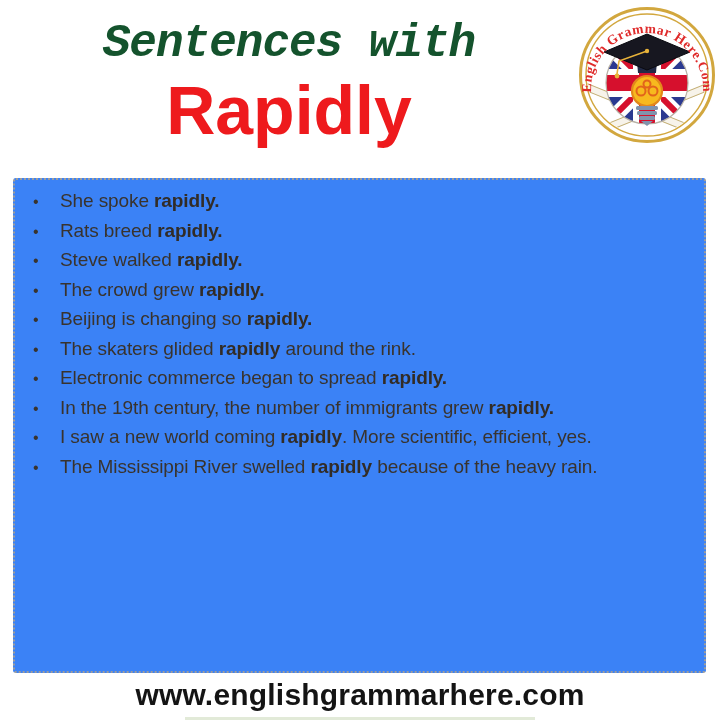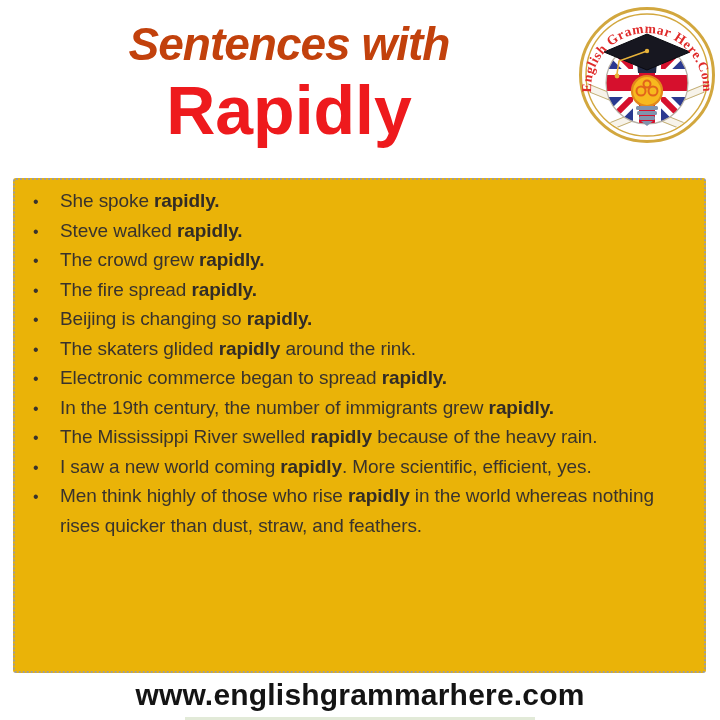--- a/index.html
+++ b/index.html
@@ -4,31 +4,31 @@
 <style>
   html,body{margin:0;padding:0;}
   body{
     width:720px;height:720px;position:relative;overflow:hidden;
     background:#ffffff;font-family:"Liberation Sans",sans-serif;
   }
   .header{
     position:absolute;top:20px;left:0;width:578px;text-align:center;
   }
   .title-sub{
-    font-family:Liberation Sans, sans-serif;font-style:italic;font-weight:600;
-    font-size:46px;color:#c2410c;letter-spacing:-1px;line-height:1.05;
+    font-family:Liberation Mono, monospace;font-style:italic;font-weight:600;
+    font-size:46px;color:#14532d;letter-spacing:-1px;line-height:1.05;
   }
   .title-word{
     margin-top:8px;font-family:"Liberation Sans",sans-serif;font-weight:bold;
     font-size:68px;color:#ee1a1d;line-height:1.02;letter-spacing:0;
   }
   .logo{position:absolute;top:5px;right:3px;width:140px;height:140px;}
   .panel{
     position:absolute;left:13px;top:178px;width:693px;height:495px;
-    box-sizing:border-box;background:#eab308;border:2px dotted #9c9c9c;
+    box-sizing:border-box;background:#3b82f6;border:2px dotted #9c9c9c;
     border-radius:3px;padding:7px 28px 4px 18px;
   }
   ul.sentences{
     margin:0;padding:0;list-style:none;
     font-size:19px;color:#39332d;line-height:28.55px;letter-spacing:-0.1px;
   }
   ul.sentences li{padding-left:27px;text-indent:-27px;}
   .bullet{display:inline-block;width:27px;text-indent:0;font-size:16px;color:#39332d;}
   ul.sentences strong{font-weight:bold;color:#322c26;}
   .footer{
@@ -104,27 +104,26 @@
     <path id="arcText" d="M 14 84 A 56 56 0 1 1 126 84" fill="none"></path>
     <text font-family="Liberation Serif, serif" font-size="13.5" font-weight="bold" fill="#df2a2a" letter-spacing="0.6">
       <textPath href="#arcText" startOffset="50%" text-anchor="middle">English Grammar Here.Com</textPath>
     </text>
   </svg>
 </div>
 
 <div class="panel">
   <ul class="sentences">
     <li><span class="bullet">•</span><span>She spoke </span><strong>rapidly.</strong><span></span></li>
+    <li><span class="bullet">•</span><span>Rats breed </span><strong>rapidly.</strong><span></span></li>
     <li><span class="bullet">•</span><span>Steve walked </span><strong>rapidly.</strong><span></span></li>
     <li><span class="bullet">•</span><span>The crowd grew </span><strong>rapidly.</strong><span></span></li>
-    <li><span class="bullet">•</span><span>The fire spread </span><strong>rapidly.</strong><span></span></li>
     <li><span class="bullet">•</span><span>Beijing is changing so </span><strong>rapidly.</strong><span></span></li>
     <li><span class="bullet">•</span><span>The skaters glided </span><strong>rapidly</strong><span> around the rink.</span></li>
     <li><span class="bullet">•</span><span>Electronic commerce began to spread </span><strong>rapidly.</strong><span></span></li>
     <li><span class="bullet">•</span><span>In the 19th century, the number of immigrants grew </span><strong>rapidly.</strong><span></span></li>
+    <li><span class="bullet">•</span><span>I saw a new world coming </span><strong>rapidly</strong><span>. More scientific, efficient, yes.</span></li>
     <li><span class="bullet">•</span><span>The Mississippi River swelled </span><strong>rapidly</strong><span> because of the heavy rain.</span></li>
-    <li><span class="bullet">•</span><span>I saw a new world coming </span><strong>rapidly</strong><span>. More scientific, efficient, yes.</span></li>
-    <li><span class="bullet">•</span><span>Men think highly of those who rise </span><strong>rapidly</strong><span> in the world whereas nothing rises quicker than dust, straw, and feathers.</span></li>
   </ul>
 </div>
 
 <div class="footer">www.englishgrammarhere.com</div>
 <div class="bottom-line"></div>
 
 </body></html>

